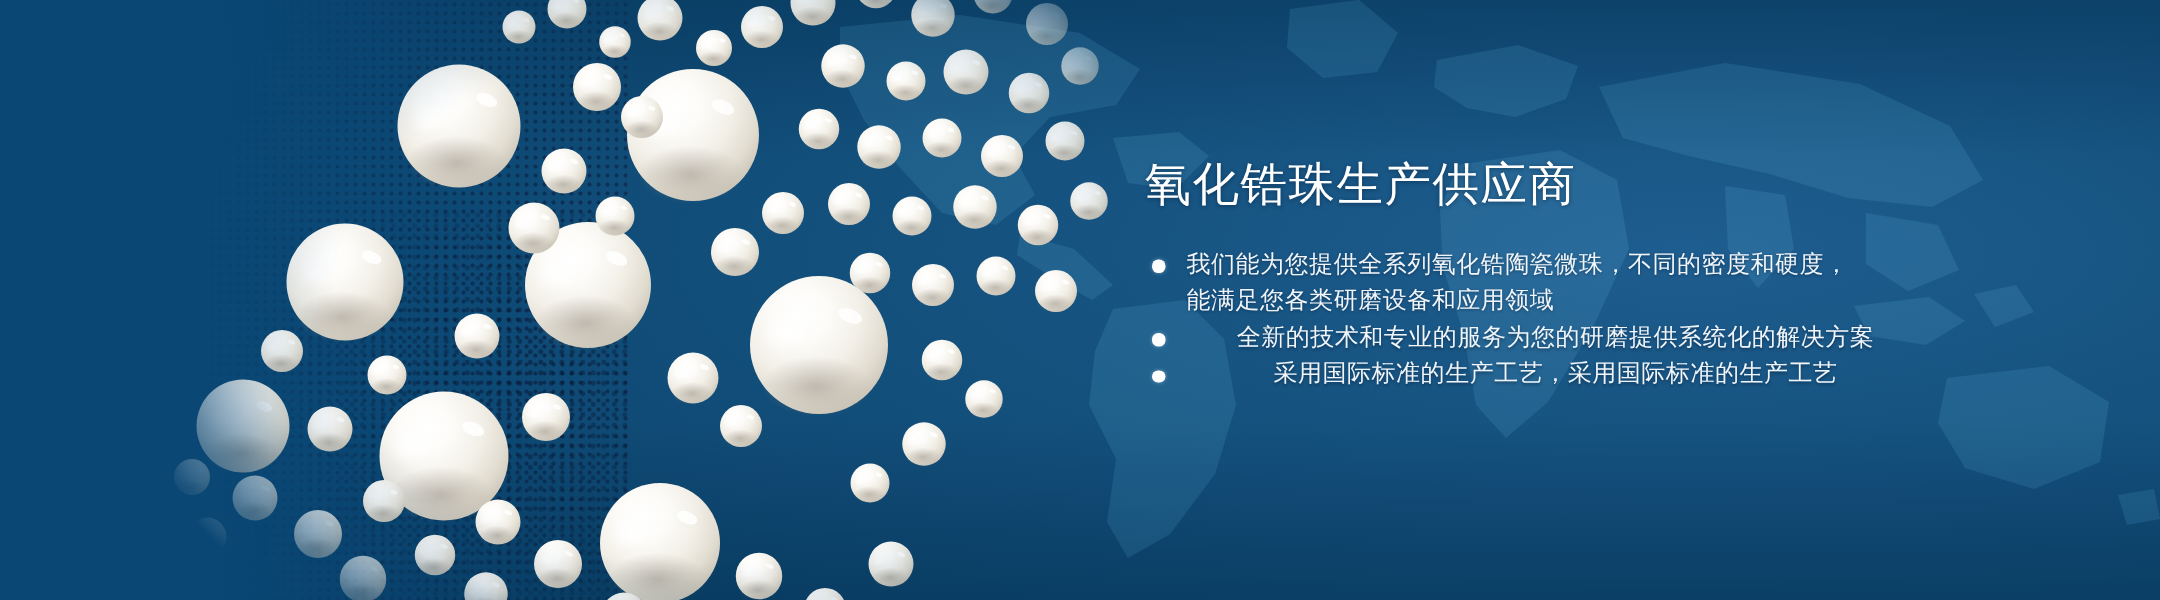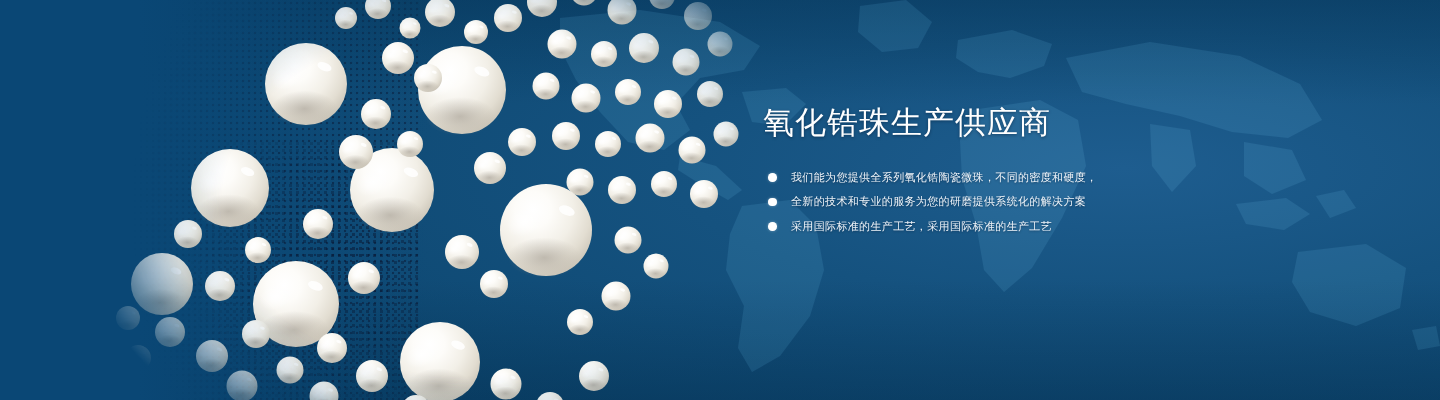--- a/index.html
+++ b/index.html
@@ -70,28 +70,28 @@
     font-size:31px; line-height:1.28;
     font-weight:400; letter-spacing:1px;
     color:#ffffff;
     text-shadow:0 1px 3px rgba(0,18,40,.45);
     white-space:nowrap;
   }
   .bullets{ margin-top:22px; list-style:none; }
   .bullet{
     position:relative;
     padding-left:28px;
-    font-size:11px;
+    font-size:16px;
     line-height:24.5px;
     letter-spacing:.35px;
     color:#f0f5fa;
     text-shadow:0 1px 2px rgba(0,16,36,.40);
     margin-bottom:0;
   }
-  .bullet + .bullet{ margin-top:0; }
+  .bullet + .bullet{ margin-top:0;text-align:center; }
   .dot{
     position:absolute; left:5px; top:8.5px;
     width:8.5px; height:8.5px; border-radius:50%;
     background:#ffffff;
     box-shadow:0 0 3px rgba(255,255,255,.35);
   }
   .bullet .ln{ display:block; }
 </style>
 </head>
 <body>
@@ -248,20 +248,21 @@
 
   <div class="copy">
 
     <div class="title">氧化锆珠生产供应商</div>
 
     <ul class="bullets">
 
       <li class="bullet">
         <span class="dot"></span>
         <span class="ln">我们能为您提供全系列氧化锆陶瓷微珠，不同的密度和硬度，</span>
+        <span class="ln">能满足您各类研磨设备和应用领域</span>
       </li>
 
       <li class="bullet">
         <span class="dot"></span>
         <span class="ln">全新的技术和专业的服务为您的研磨提供系统化的解决方案</span>
       </li>
 
       <li class="bullet">
         <span class="dot"></span>
         <span class="ln">采用国际标准的生产工艺，采用国际标准的生产工艺</span>

